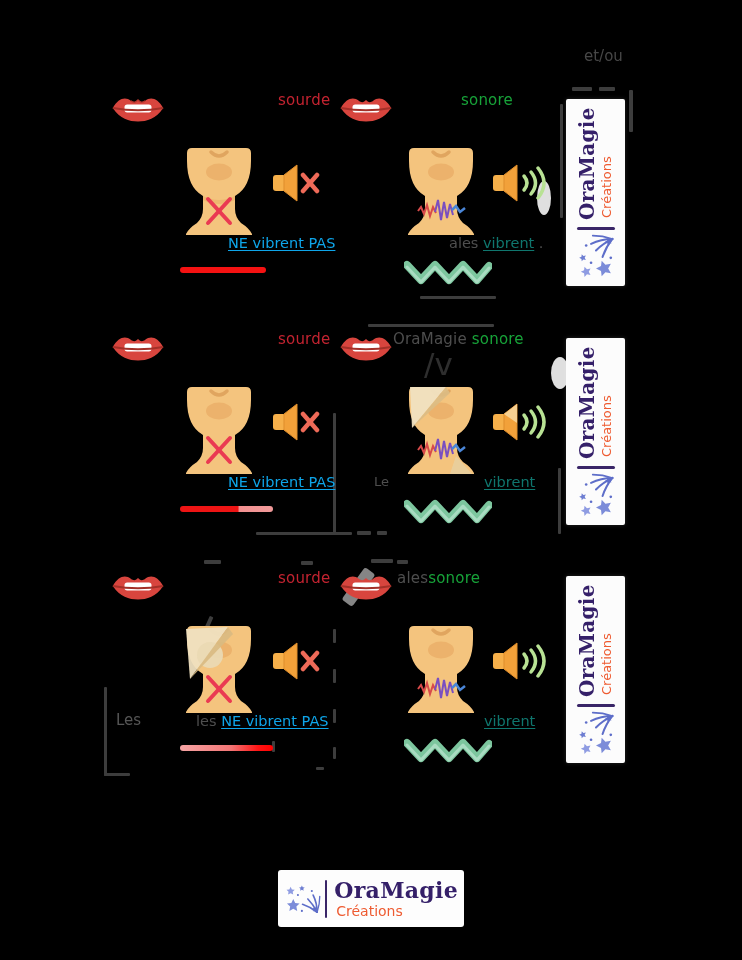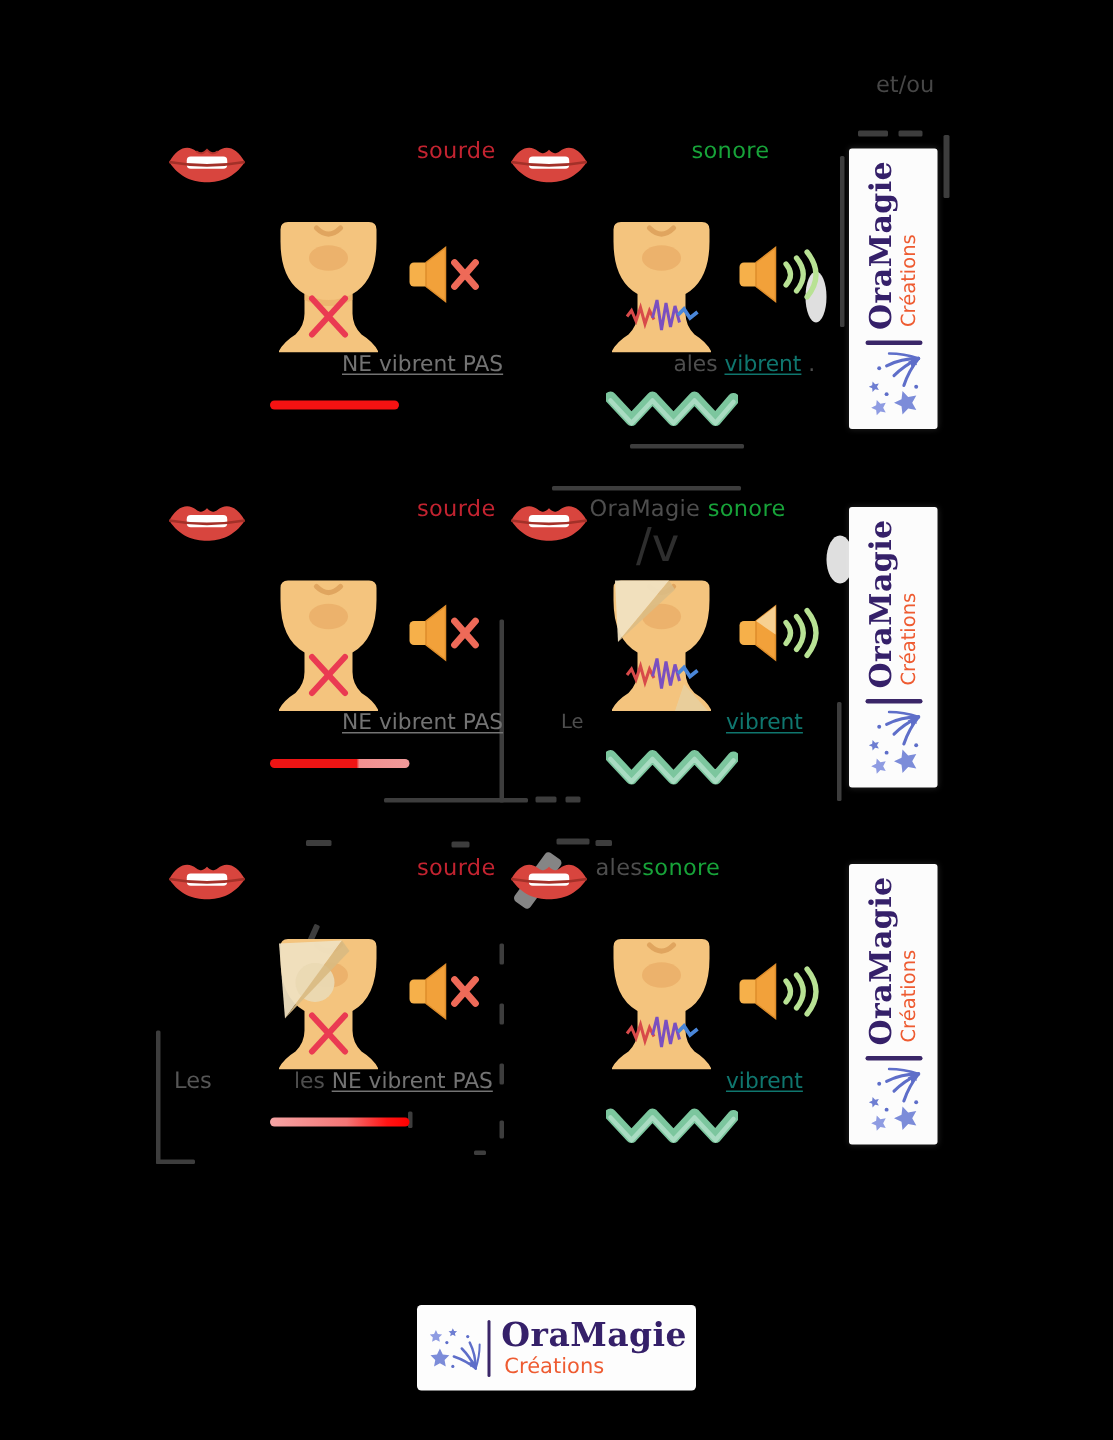--- a/index.html
+++ b/index.html
@@ -10,21 +10,21 @@
   .heading{position:absolute;top:6px;font-size:15px;letter-spacing:.2px;white-space:pre;}
   .left-heading{left:232px;color:#c32330;margin-left:46px;}
   .right-heading{color:#3f3f3f;}
   .p1 .right-heading{left:461px}.p2 .right-heading{left:393px}.p3 .right-heading{left:397px}
   .green{color:#17a339;}
   .frag{color:#4e4e4e;white-space:pre;}
 
   .caption{position:absolute;top:150px;font-size:14.5px;white-space:pre;}
   .left-caption{color:#8f1f22;}
   .p1 .left-caption,.p2 .left-caption{left:228px}.p3 .left-caption{left:196px}
-  .left-caption .main{color:#737373;text-decoration:underline;text-underline-offset:2px;}
+  .left-caption .main{color:#0ea5e9;text-decoration:underline;text-underline-offset:2px;}
   .right-caption .main{color:#0f766e;text-decoration:underline;text-underline-offset:2px;}
   .p1 .right-caption{left:449px}.p2 .right-caption,.p3 .right-caption{left:484px}
   .rc-frag{position:absolute;left:374px;top:150px;font-size:13px;color:#4e4e4e;}
   .lc-frag{position:absolute;left:116px;top:148px;font-size:15px;color:#565656;}
 
   .lips{position:absolute;width:54px;height:32px;}
   .lips-left{left:111px;top:7px}.lips-right{left:339px;top:7px}
   .throat{position:absolute;width:78px;height:88px;top:62px;}
   .throat-left{left:180px}.throat-right{left:402px}
   .spk{position:absolute;top:77px;height:42px;}

